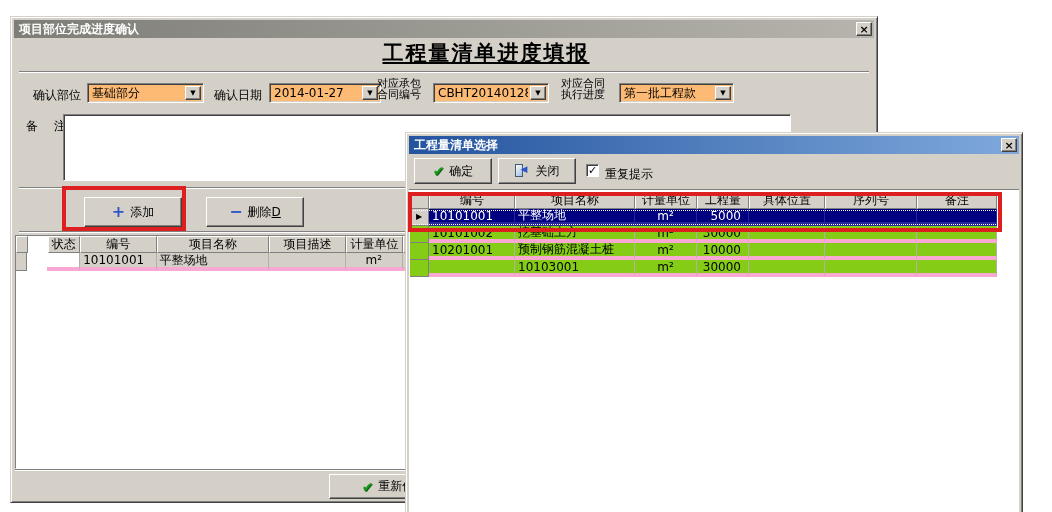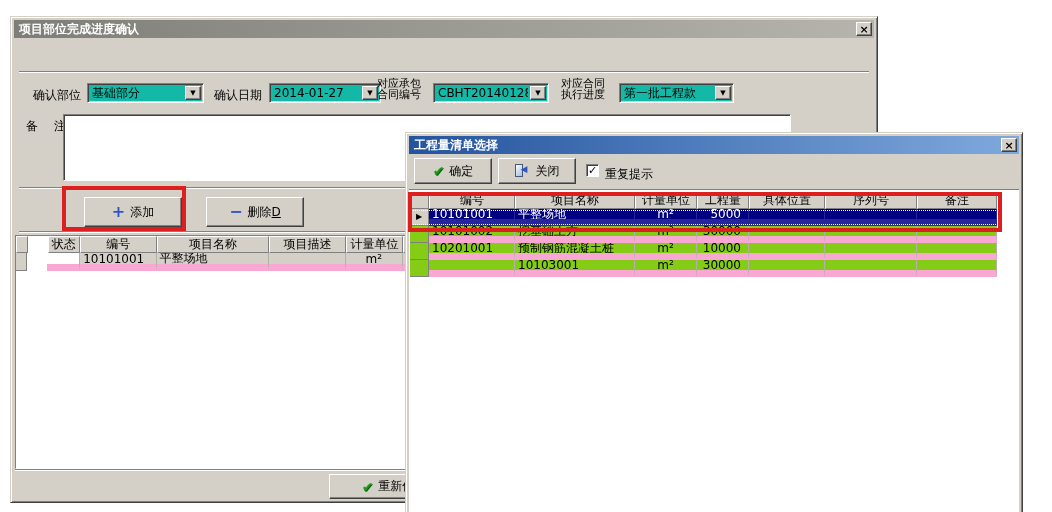--- a/index.html
+++ b/index.html
@@ -29,21 +29,21 @@
 
   .groove { position: absolute; height: 2px; border-top: 1px solid #808080; border-bottom: 1px solid #ffffff; }
 
   .heading { position: absolute; left: 90px; top: 22px; width: 770px; text-align: center;
              font-size: 21px; font-weight: bold; text-decoration: underline; color: #000; letter-spacing: 2px; }
 
   .lab  { position: absolute; font-size: 12px; color: #000000; white-space: nowrap; }
   .lab2 { position: absolute; font-size: 11px; line-height: 11px; color: #000;
           display: flex; flex-direction: column; white-space: nowrap; }
 
-  .combo { position: absolute; height: 20px; background: #14b8a6; display: flex; align-items: center;
+  .combo { position: absolute; height: 20px; background: #fdba74; display: flex; align-items: center;
            border: 1px solid; border-color: #808080 #ffffff #ffffff #808080;
            box-shadow: inset 1px 1px 0 #404040, inset -1px -1px 0 #d4d0c8; }
   .cval { flex: 1; font-size: 12px; padding: 0 4px; white-space: nowrap; overflow: hidden; }
   .cbtn { width: 16px; align-self: stretch; margin: 2px; background: #d4d0c8;
           border: 1px solid; border-color: #ffffff #404040 #404040 #ffffff;
           box-shadow: inset -1px -1px 0 #808080;
           display: flex; align-items: center; justify-content: center; }
   .carr { font-size: 7px; line-height: 1; color: #000; }
 
   .remark-lab { position: absolute; left: 15px; top: 101px; width: 40px;
@@ -65,21 +65,21 @@
   .u { text-decoration: underline; }
 
   
   .trow { display: flex; }
   .hc { background: #d4d0c8; height: 17px;
         border-top: 1px solid #ffffff; border-left: 1px solid #ffffff;
         border-right: 1px solid #808080; border-bottom: 1px solid #808080;
         font-size: 12px; display: flex; align-items: center; justify-content: center;
         overflow: hidden; white-space: nowrap; }
   .dc { font-size: 12px; display: flex; align-items: center; padding: 0 3px;
-        border-right: 1px solid #b4b0a8; border-bottom: 7px solid #f9a8d4;
+        border-right: 1px solid #b4b0a8; border-bottom: 4px solid #f9a8d4;
         overflow: hidden; white-space: nowrap; }
   .indc { background: #d4d0c8; border-right: 1px solid #808080; border-bottom: 1px solid #808080;
           padding: 0; justify-content: center; }
   .rowarrow { font-size: 8px; line-height: 1; color: #000; }
 
   
   .bg-tablearea { position: absolute; left: 4px; top: 218px; width: 858px; height: 234px; background: #fff;
                   border: 1px solid; border-color: #808080 #ffffff #ffffff #808080; }
   .bg-grid { position: absolute; left: 0; top: 0; width: 454px; }
   .bg-grid .dc { height: 18px; background: #d4d0c8; }
@@ -130,20 +130,21 @@
 <body>
 
 <div class="win" id="bg-win">
   <div class="tb tb-inactive">
     <span>项目部位完成进度确认</span>
     <span class="xbtn">
       <span>×</span>
     </span>
   </div>
 
+  <div class="heading">工程量清单进度填报</div>
   <div class="groove" style="left:8px;right:8px;top:54px"></div>
 
   <span class="lab" style="left:22px;top:70px">确认部位</span>
   <div class="combo" style="left:76px;top:66px;width:117px">
     <span class="cval">基础部分</span>
     <span class="cbtn">
         <span class="carr">▼</span>
       </span>
   </div>
 

